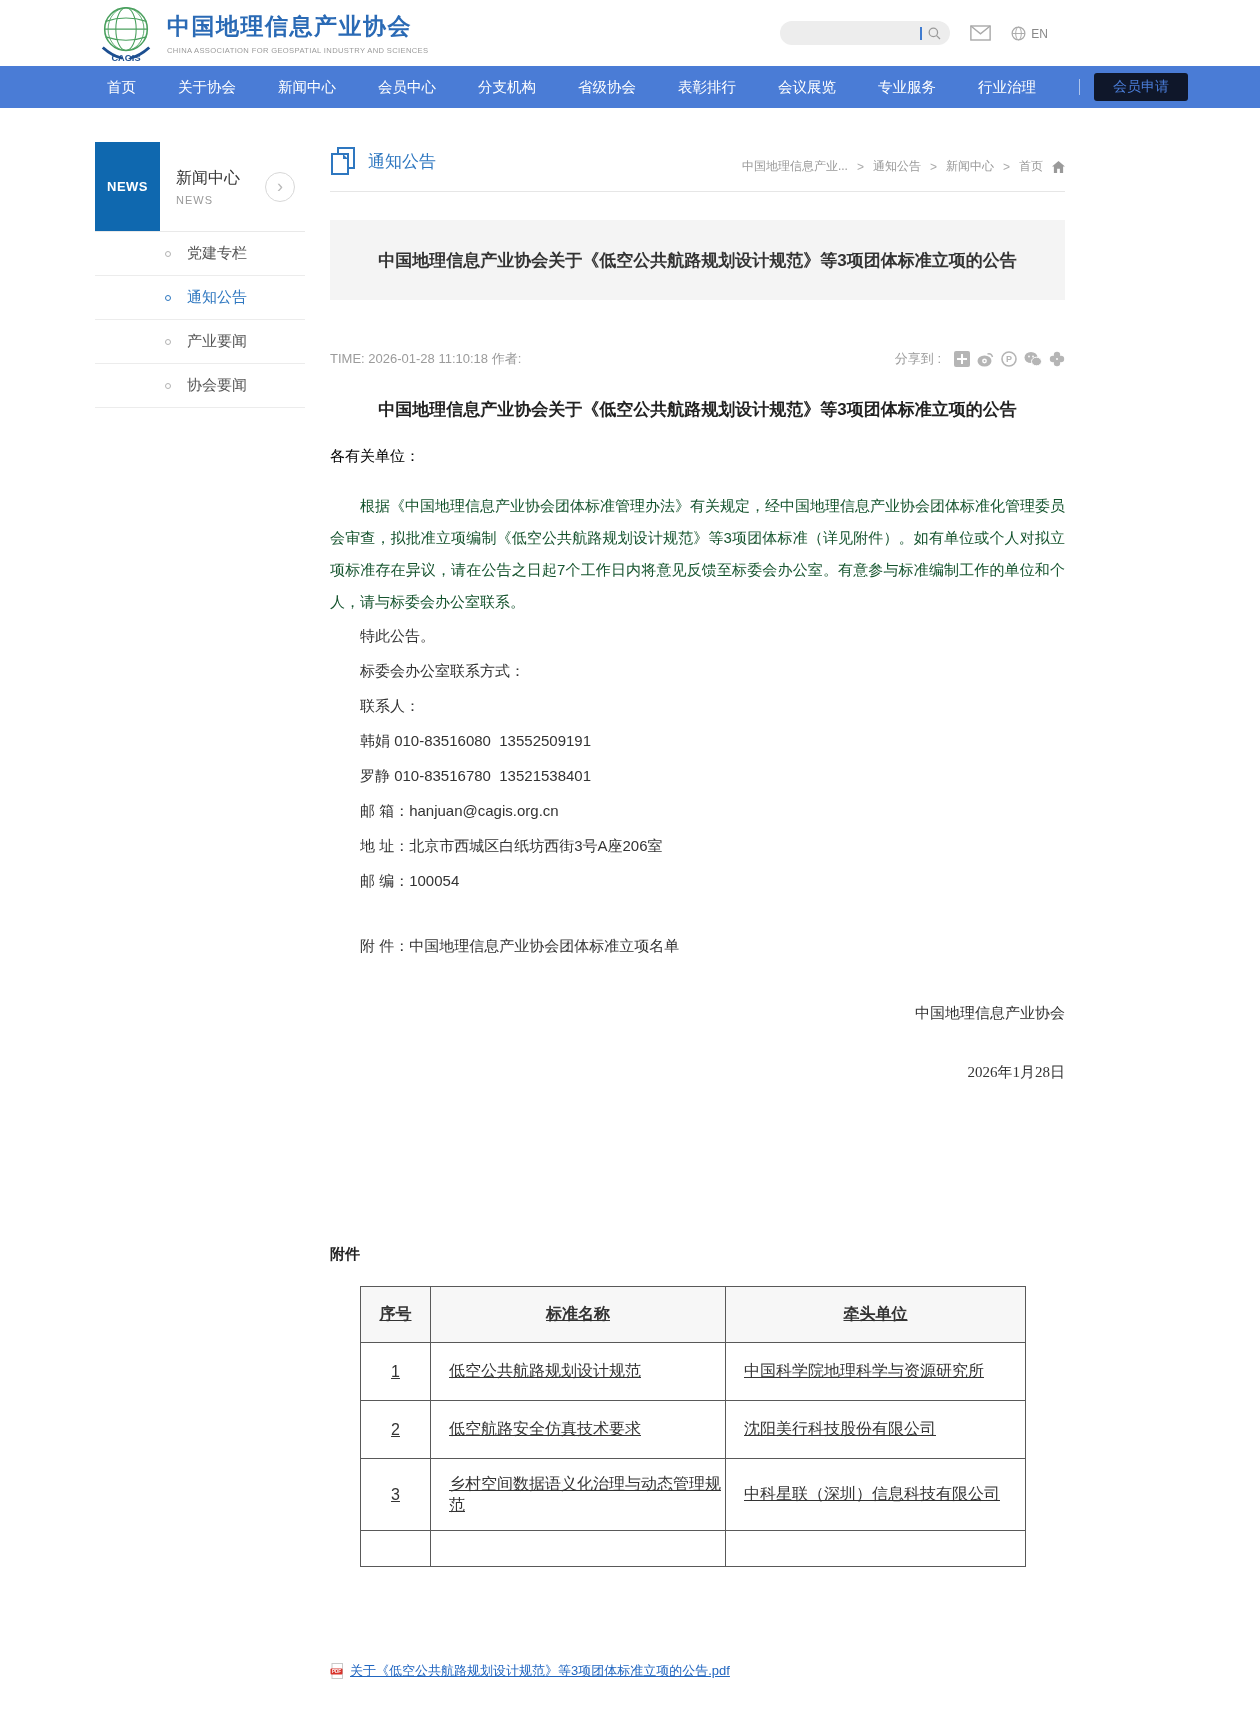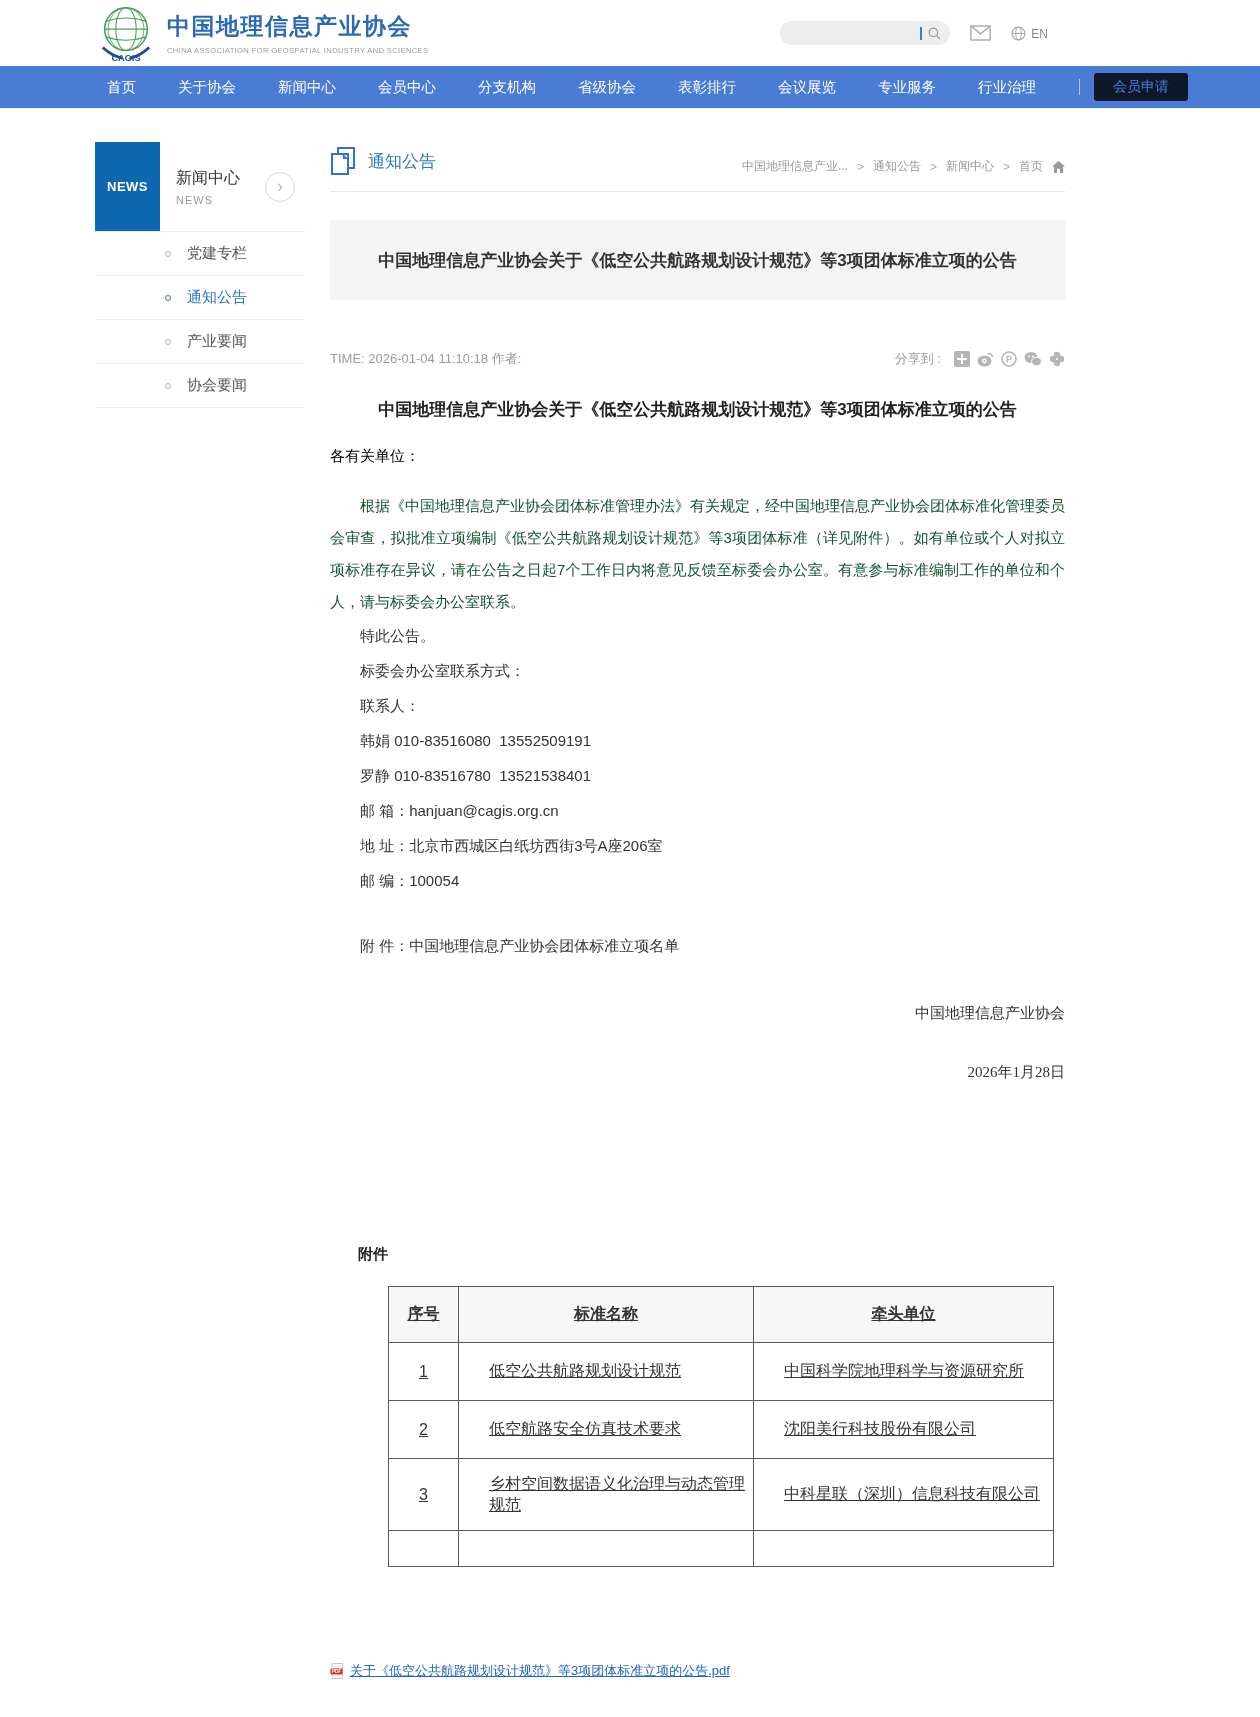--- a/index.html
+++ b/index.html
@@ -75,28 +75,28 @@
   .article-heading{font-size:17px;color:#222;text-align:center;font-weight:bold;margin:0;}
   .salutation{font-size:15px;color:#000000;margin:26px 0 0;}
   .para{font-size:15px;color:#14532d;line-height:32px;margin:24px 0 0;text-indent:2em;text-align:justify;}
   .line{font-size:15px;color:#333;line-height:35px;margin:0;text-indent:2em;}
   .pre{white-space:pre-wrap;}
   .attach-note{margin-top:30px;}
   .sig{font-size:15px;color:#333;line-height:35px;margin:0;text-align:right;}
   .sig-org{margin-top:32px;}
   .sig-date{margin-top:25px;font-family:Liberation Serif, serif;}
 
-  .attachment{margin-top:155px;margin-left:28px;}
+  .attachment{margin-top:155px;}
   .attach-label{font-size:15px;font-weight:bold;color:#222;}
   .attach-title{font-size:17px;font-weight:bold;color:#222;text-align:center;margin:8px 0 0;}
   table.standards{border-collapse:collapse;table-layout:fixed;width:665px;margin:22px 0 0 30px;}
   table.standards th, table.standards td{border:1px solid #595959;font-size:16px;color:#333;text-decoration:underline;}
   table.standards th{height:56px;font-weight:bold;background:#f7f7f7;text-align:center;}
   td.c{text-align:center;}
-  td.l{text-align:left;padding-left:30px;}
+  td.l{text-align:left;padding-left:18px;}
   tr.r1 td{height:58px;} tr.r2 td{height:58px;} tr.r3 td{height:72px;} tr.r-empty td{height:36px;}
 
   .pdf-row{margin-top:95px;display:flex;align-items:center;}
   .pdf-link{font-size:13px;color:#2166c0;text-decoration:underline;margin-left:6px;}
 </style>
 </head>
 <body>
 
 <header class="site-header">
   <div class="logo-group">
@@ -217,21 +217,21 @@
         </a>
       </div>
     </div>
 
     <div class="banner">
       <span>中国地理信息产业协会关于《低空公共航路规划设计规范》等3项团体标准立项的公告</span>
     </div>
 
     <div class="meta-row">
       <div class="meta-left">
-        <span>TIME: 2026-01-04 11:10:18</span>
+        <span>TIME: 2026-01-28 11:10:18</span>
         <span>作者:</span>
       </div>
       <div class="share">
         <span class="share-label">分享到 :</span>
         <a>
           <svg width="16" height="16" viewBox="0 0 16 16">
             <rect x="0" y="0" width="16" height="16" rx="2" fill="#b5b5b5"></rect>
             <rect x="7" y="3" width="2" height="10" fill="#fff"></rect>
               <rect x="3" y="7" width="10" height="2" fill="#fff"></rect>
           </svg>

